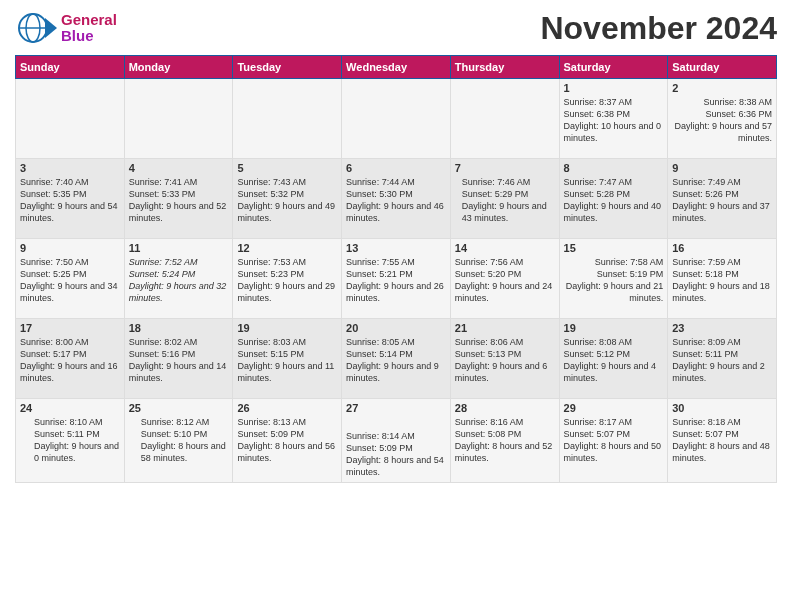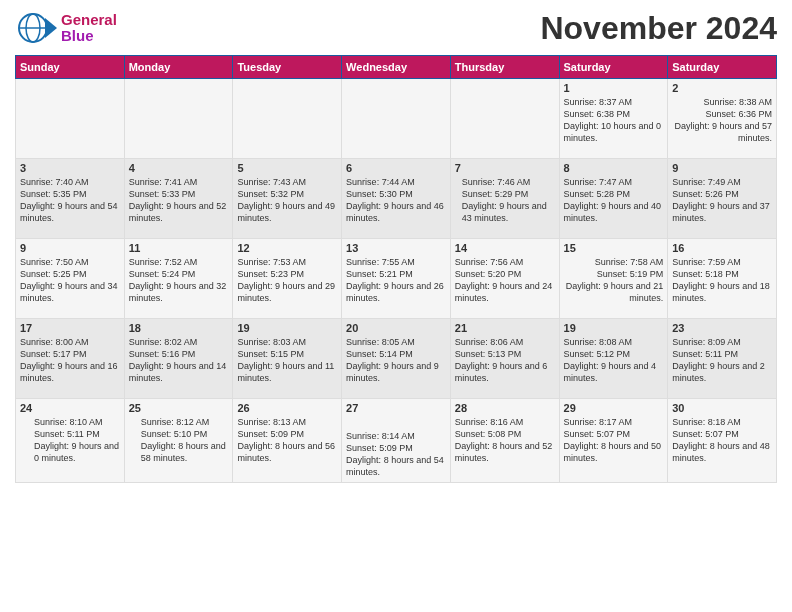--- a/index.html
+++ b/index.html
@@ -184,21 +184,21 @@
       </tr>
       <tr>
         <td>
           <span class="day-num">9</span>
           <div class="day-info" style="white-space: pre-line;">Sunrise: 7:50 AM
 Sunset: 5:25 PM
 Daylight: 9 hours and 34 minutes.</div>
         </td>
         <td>
           <span class="day-num">11</span>
-          <div class="day-info" style="white-space: pre-line;">Sunrise: 7:52 AM
+          <div class="day-info" style="white-space: pre-line; font-style: italic;">Sunrise: 7:52 AM
 Sunset: 5:24 PM
 Daylight: 9 hours and 32 minutes.</div>
         </td>
         <td>
           <span class="day-num">12</span>
           <div class="day-info" style="white-space: pre-line;">Sunrise: 7:53 AM
 Sunset: 5:23 PM
 Daylight: 9 hours and 29 minutes.</div>
         </td>
         <td>

